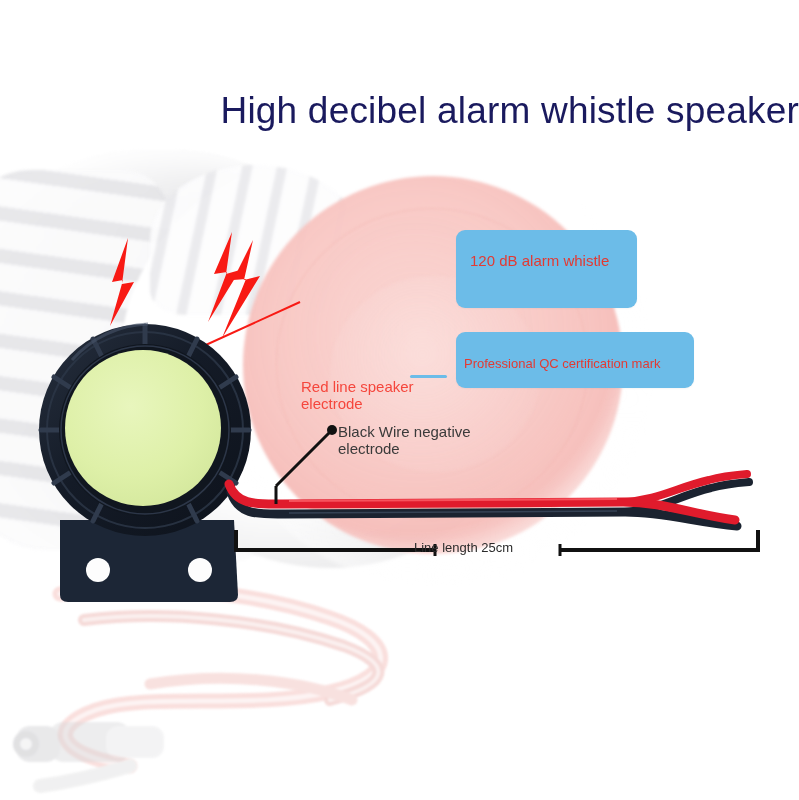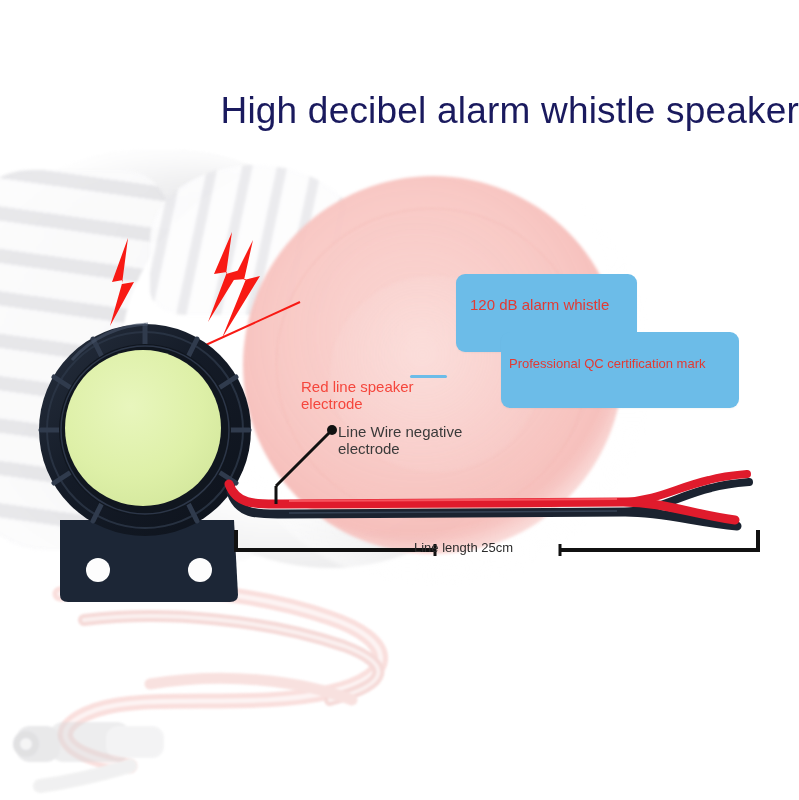--- a/index.html
+++ b/index.html
@@ -191,28 +191,26 @@
     border-radius: 9px;
     background: #6cbce8;
     color: #e23a33;
     box-shadow: 0 1px 2px rgba(0,0,0,0.04);
   }
   .callout-1 {
     left: 456px;
     top: 230px;
     width: 181px;
     height: 78px;
-    margin-top: 44px;
   }
   .callout-2 {
     left: 456px;
     top: 332px;
     width: 238px;
-    height: 76px;
-    margin-left: 45px;
+    height: 56px;
   }
   .callout-text {
     position: absolute;
     left: 14px;
     top: 22px;
     font-size: 15px;
     line-height: 18px;
     white-space: nowrap;
   }
   .callout-2 .callout-text {
@@ -390,21 +388,21 @@
   </svg>
 
   <div class="label-red">
     <span>Red line speaker</span><br>
     <span>electrode</span>
   </div>
 
   <div class="blue-dash"></div>
 
   <div class="label-black">
-    <span>Line Wire negative</span><br>
+    <span>Black Wire negative</span><br>
     <span>electrode</span>
   </div>
 
   <div class="callout callout-1">
     <div class="callout-text">120 dB alarm whistle</div>
   </div>
 
   <div class="callout callout-2">
     <div class="callout-text">Professional QC certification mark</div>
   </div>

